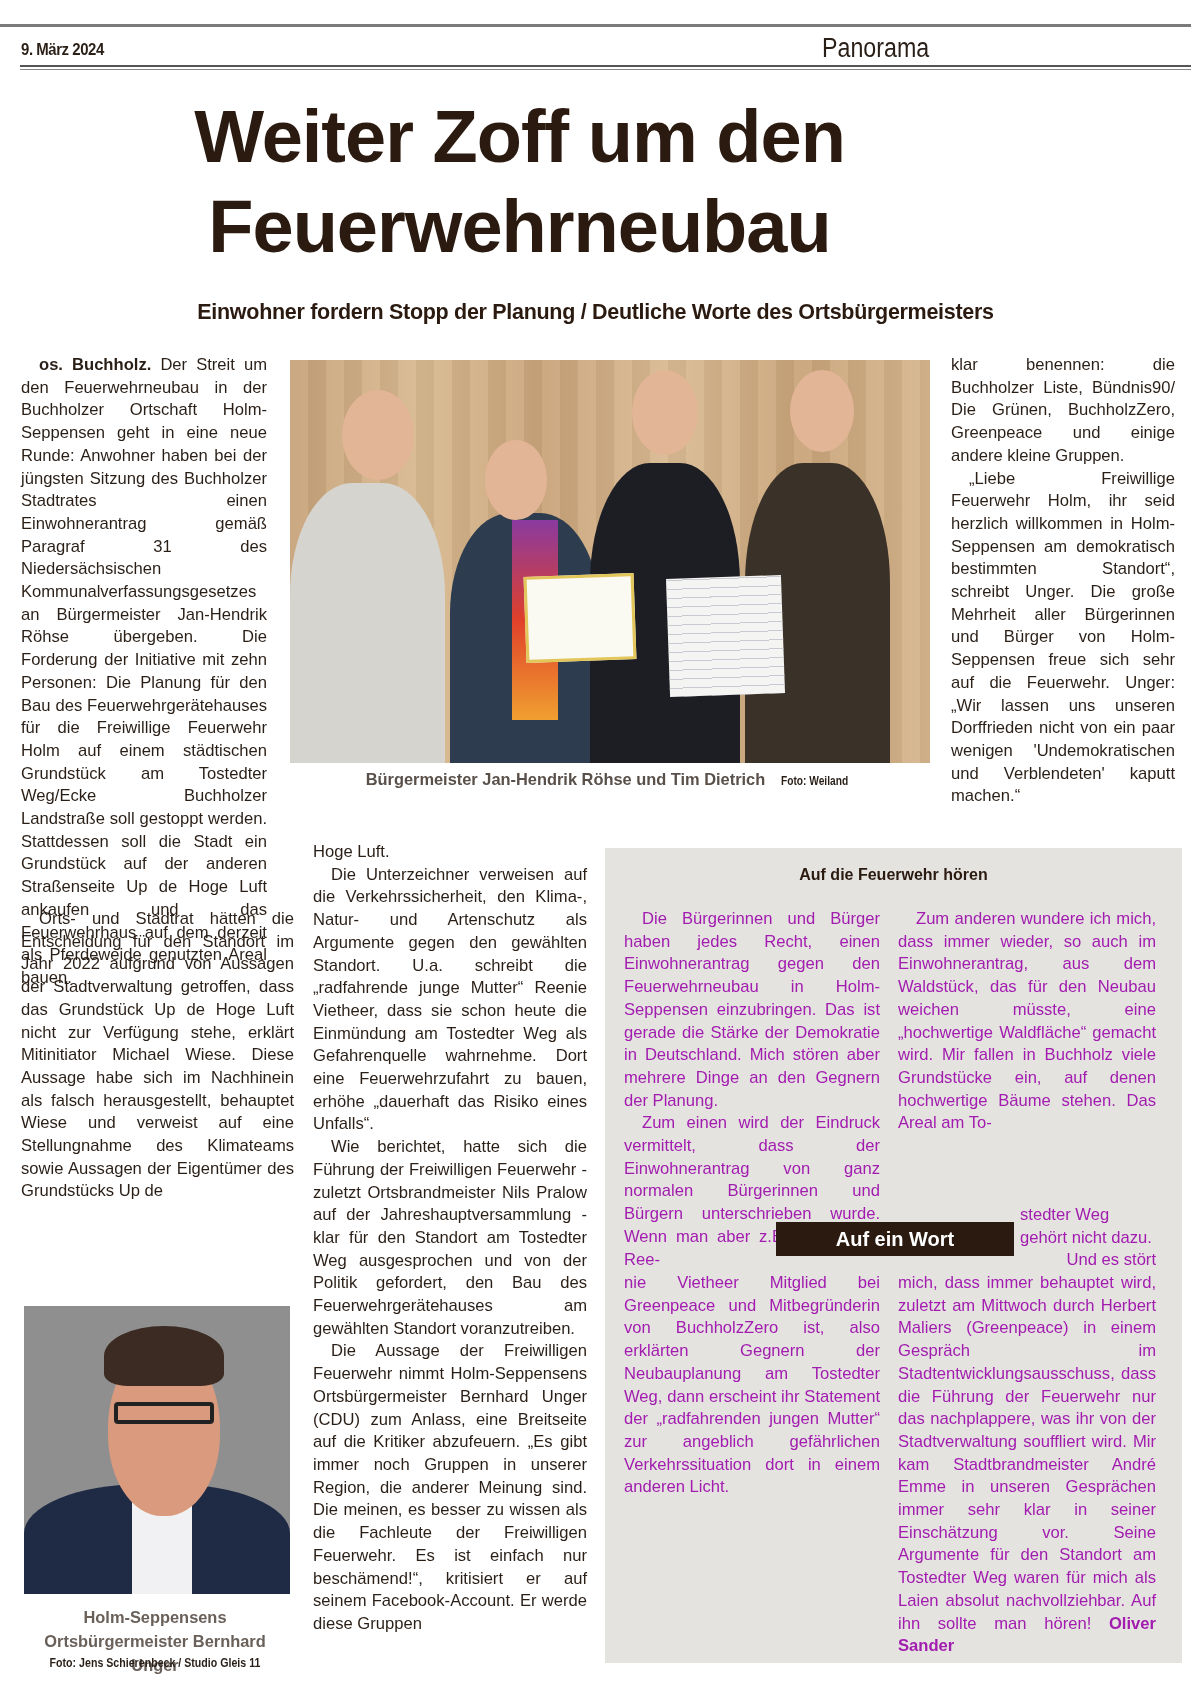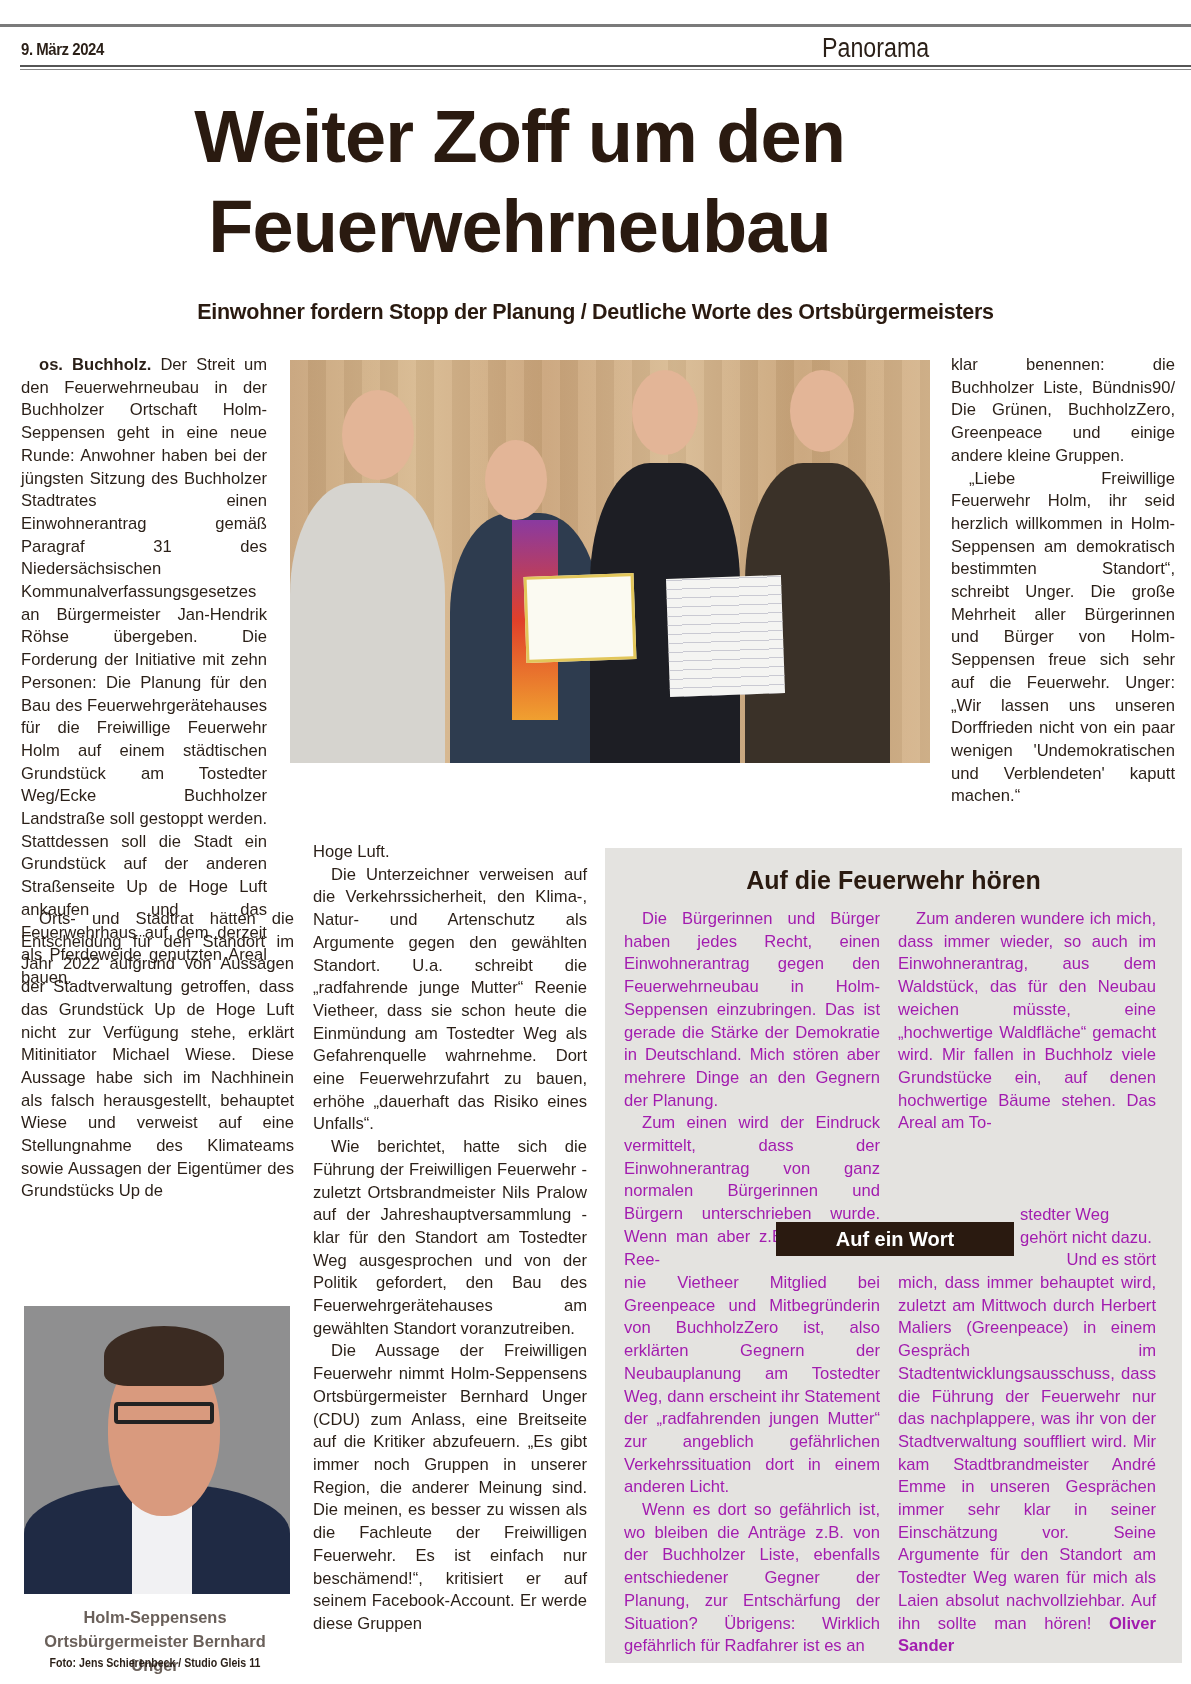--- a/index.html
+++ b/index.html
@@ -29,21 +29,21 @@
   .head { position: absolute; border-radius: 50%; background: #e3b597; }
 
   .caption { position: absolute; left: 290px; top: 768px; width: 640px; text-align: center; font-weight: bold; font-size: 16.4px; line-height: 23px; color: #5a504a; }
   .caption .credit { font-size: 12px; color: #2a1f17; font-weight: bold; margin-left: 10px; transform: scaleX(0.85); display: inline-block; }
 
   .portrait { position: absolute; left: 24px; top: 1306px; width: 266px; height: 288px; background: #8f8f90; overflow: hidden; }
   .portrait-caption { position: absolute; left: 20px; top: 1605px; width: 270px; text-align: center; font-weight: bold; font-size: 16.4px; line-height: 24px; color: #6a605a; }
   .portrait-credit { position: absolute; left: 20px; top: 1656px; width: 270px; text-align: center; font-weight: bold; font-size: 12.5px; color: #2a1f17; transform: scaleX(0.85); }
 
   .box { position: absolute; left: 605px; top: 848px; width: 577px; height: 815px; background: #e4e3e0; }
-  .box-title { position: absolute; left: 605px; top: 866px; width: 577px; text-align: center; font-weight: bold; font-size: 25px; color: #2a1a10; }
+  .box-title { position: absolute; left: 605px; top: 866px; width: 577px; text-align: center; font-weight: bold; font-size: 16px; color: #2a1a10; }
   .box-col { position: absolute; font-size: 16.6px; line-height: 22.7px; text-align: justify; color: #a21caf; }
   .box-col p.ind { text-indent: 18px; }
   .wort { position: absolute; left: 776px; top: 1222px; width: 238px; height: 34px; background: #2a1a10; color: #ffffff; font-weight: bold; font-size: 20px; text-align: center; line-height: 34px; }
 </style>
 </head>
 <body>
 
 <div class="rule-top"></div>
 <div class="date">9. März 2024</div>
 <div class="section">Panorama</div>
@@ -70,20 +70,21 @@
   <div style="position:absolute; left:222px; top:160px; width:46px; height:200px; background:linear-gradient(#8a3aa0,#e0402a,#f0a030);"></div>
   <div class="head" style="left:195px; top:80px; width:62px; height:80px;"></div>
   <div class="person" style="left:300px; width:150px; height:300px; background:#1d1e24;"></div>
   <div class="head" style="left:342px; top:10px; width:66px; height:85px;"></div>
   <div class="person" style="left:455px; width:145px; height:300px; background:#3a3128;"></div>
   <div class="head" style="left:500px; top:10px; width:64px; height:82px;"></div>
   <div style="position:absolute; left:235px; top:215px; width:110px; height:86px; background:#fbfaf2; border:3px solid #e2c65a; transform:rotate(-2deg);"></div>
   <div style="position:absolute; left:378px; top:217px; width:115px; height:118px; background:#f4f4f2; transform:rotate(-2deg); background-image:repeating-linear-gradient(0deg, transparent 0 8px, #c9c9d2 8px 9px);"></div>
 </div>
 <div class="caption">
+  <div><span>Bürgermeister Jan-Hendrik Röhse und Tim Dietrich</span><span class="credit">Foto: Weiland</span></div>
 </div>
 
 <div class="col" style="left:313px; top:841px; width:274px;">
   <p>Hoge Luft.</p>
   <p class="ind">Die Unterzeichner verweisen auf die Verkehrssicherheit, den Klima-, Natur- und Artenschutz als Argumente gegen den gewählten Standort. U.a. schreibt die „radfahrende junge Mutter“ Reenie Vietheer, dass sie schon heute die Einmündung am Tostedter Weg als Gefahrenquelle wahrnehme. Dort eine Feuerwehrzufahrt zu bauen, erhöhe „dauerhaft das Risiko eines Unfalls“.</p>
   <p class="ind">Wie berichtet, hatte sich die Führung der Freiwilligen Feuerwehr - zuletzt Ortsbrandmeister Nils Pralow auf der Jahreshauptversammlung - klar für den Standort am Tostedter Weg ausgesprochen und von der Politik gefordert, den Bau des Feuerwehrgerätehauses am gewählten Standort voranzutreiben.</p>
   <p class="ind">Die Aussage der Freiwilligen Feuerwehr nimmt Holm-Seppensens Ortsbürgermeister Bernhard Unger (CDU) zum Anlass, eine Breitseite auf die Kritiker abzufeuern. „Es gibt immer noch Gruppen in unserer Region, die anderer Meinung sind. Die meinen, es besser zu wissen als die Fachleute der Freiwilligen Feuerwehr. Es ist einfach nur beschämend!“, kritisiert er auf seinem Facebook-Account. Er werde diese Gruppen</p>
 </div>
 
 <div class="col" style="left:951px; top:354px; width:224px;">
@@ -105,21 +106,20 @@
 <div class="box-title">Auf die Feuerwehr hören</div>
 
 <div class="box-col" style="left:624px; top:908px; width:256px;">
   <p class="ind">Die Bürgerinnen und Bürger haben jedes Recht, einen Einwohnerantrag gegen den Feuerwehrneubau in Holm-Seppensen einzubringen. Das ist gerade die Stärke der Demokratie in Deutschland. Mich stören aber mehrere Dinge an den Gegnern der Planung.</p>
   <p class="ind" style="position:relative;">
     <span>Zum einen wird der Eindruck vermittelt, dass der Einwohnerantrag von ganz normalen Bürgerinnen und Bürgern unterschrieben wurde. Wenn man aber z.B. weiß, dass Ree-</span>
   </p>
 </div>
 <div class="box-col" style="left:624px; top:1272px; width:256px;">
   <p>nie Vietheer Mitglied bei Greenpeace und Mitbegründerin von BuchholzZero ist, also erklärten Gegnern der Neubauplanung am Tostedter Weg, dann erscheint ihr Statement der „radfahrenden jungen Mutter“ zur angeblich gefährlichen Verkehrssituation dort in einem anderen Licht.</p>
-  <p class="ind">Wenn es dort so gefährlich ist, wo bleiben die Anträge z.B. von der Buchholzer Liste, ebenfalls entschiedener Gegner der Planung, zur Entschärfung der Situation? Übrigens: Wirklich gefährlich für Radfahrer ist es an</p>
 </div>
 
 <div class="box-col" style="left:898px; top:908px; width:258px;">
   <p class="ind">Zum anderen wundere ich mich, dass immer wieder, so auch im Einwohnerantrag, aus dem Waldstück, das für den Neubau weichen müsste, eine „hochwertige Waldfläche“ gemacht wird. Mir fallen in Buchholz viele Grundstücke ein, auf denen hochwertige Bäume stehen. Das Areal am To-</p>
 </div>
 <div class="box-col" style="left:1020px; top:1204px; width:136px; text-align:left;">
   <p>stedter Weg gehört nicht dazu.</p>
   <p style="text-align:right;">Und es stört</p>
 </div>
 <div class="box-col" style="left:898px; top:1272px; width:258px;">

